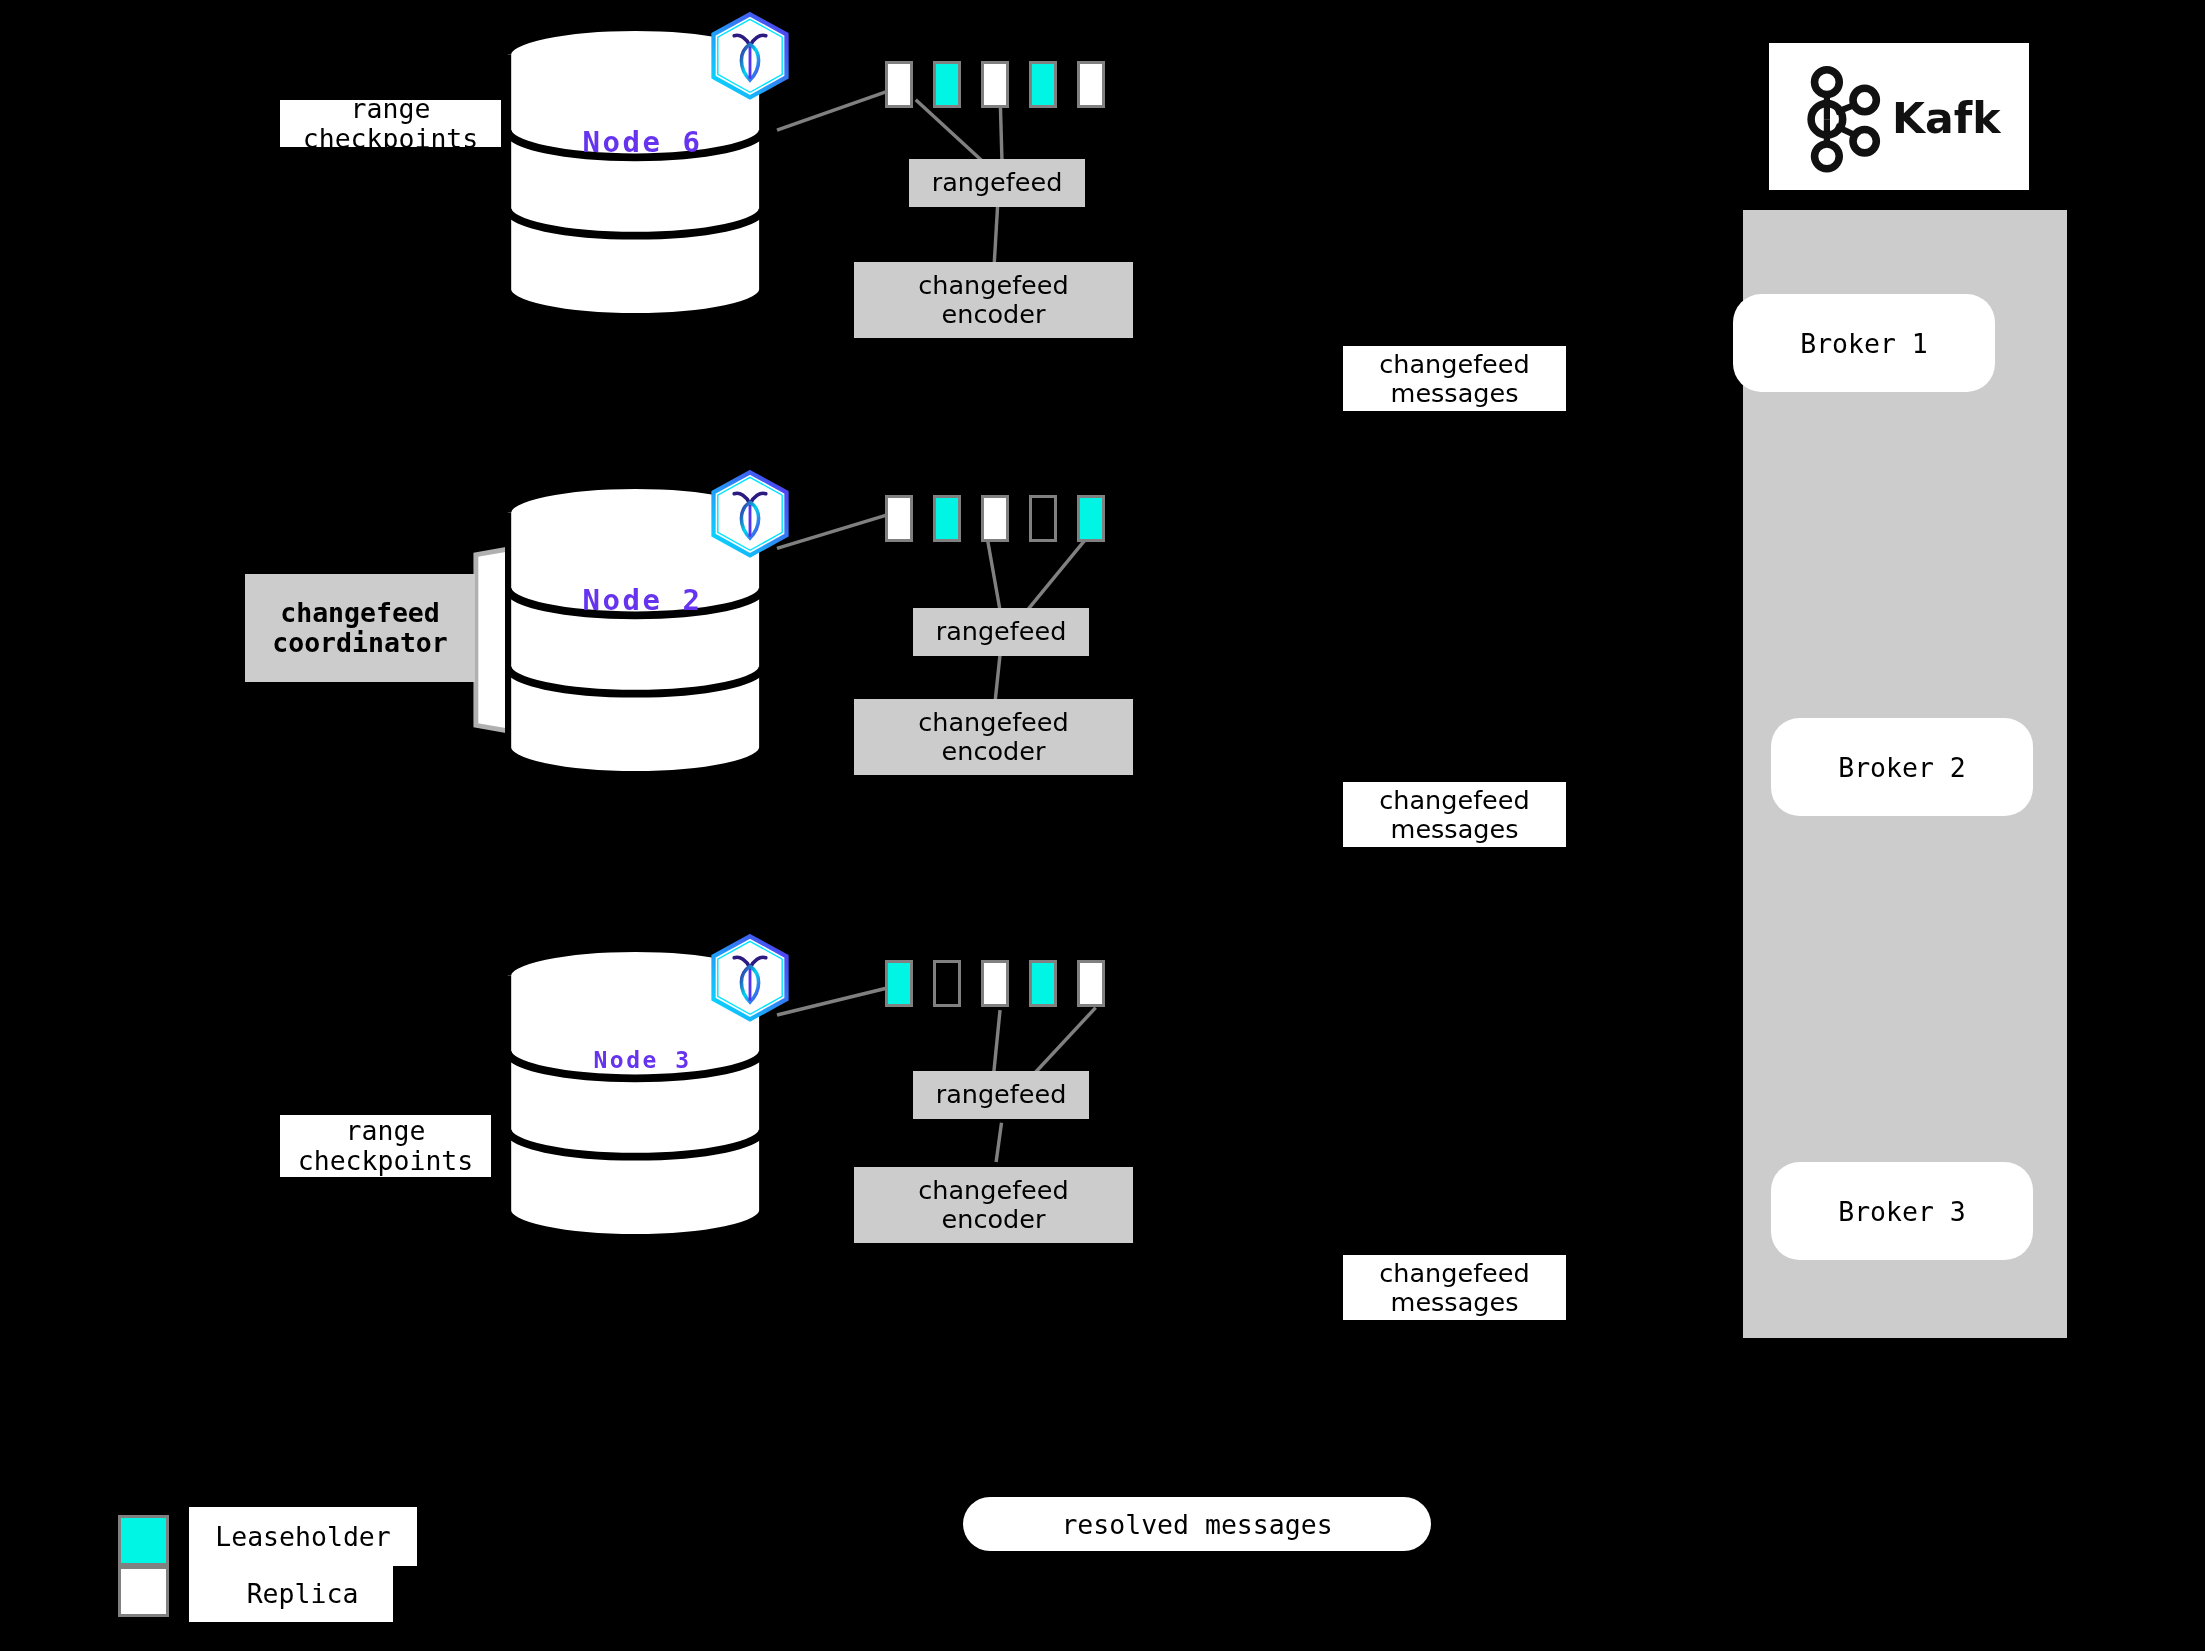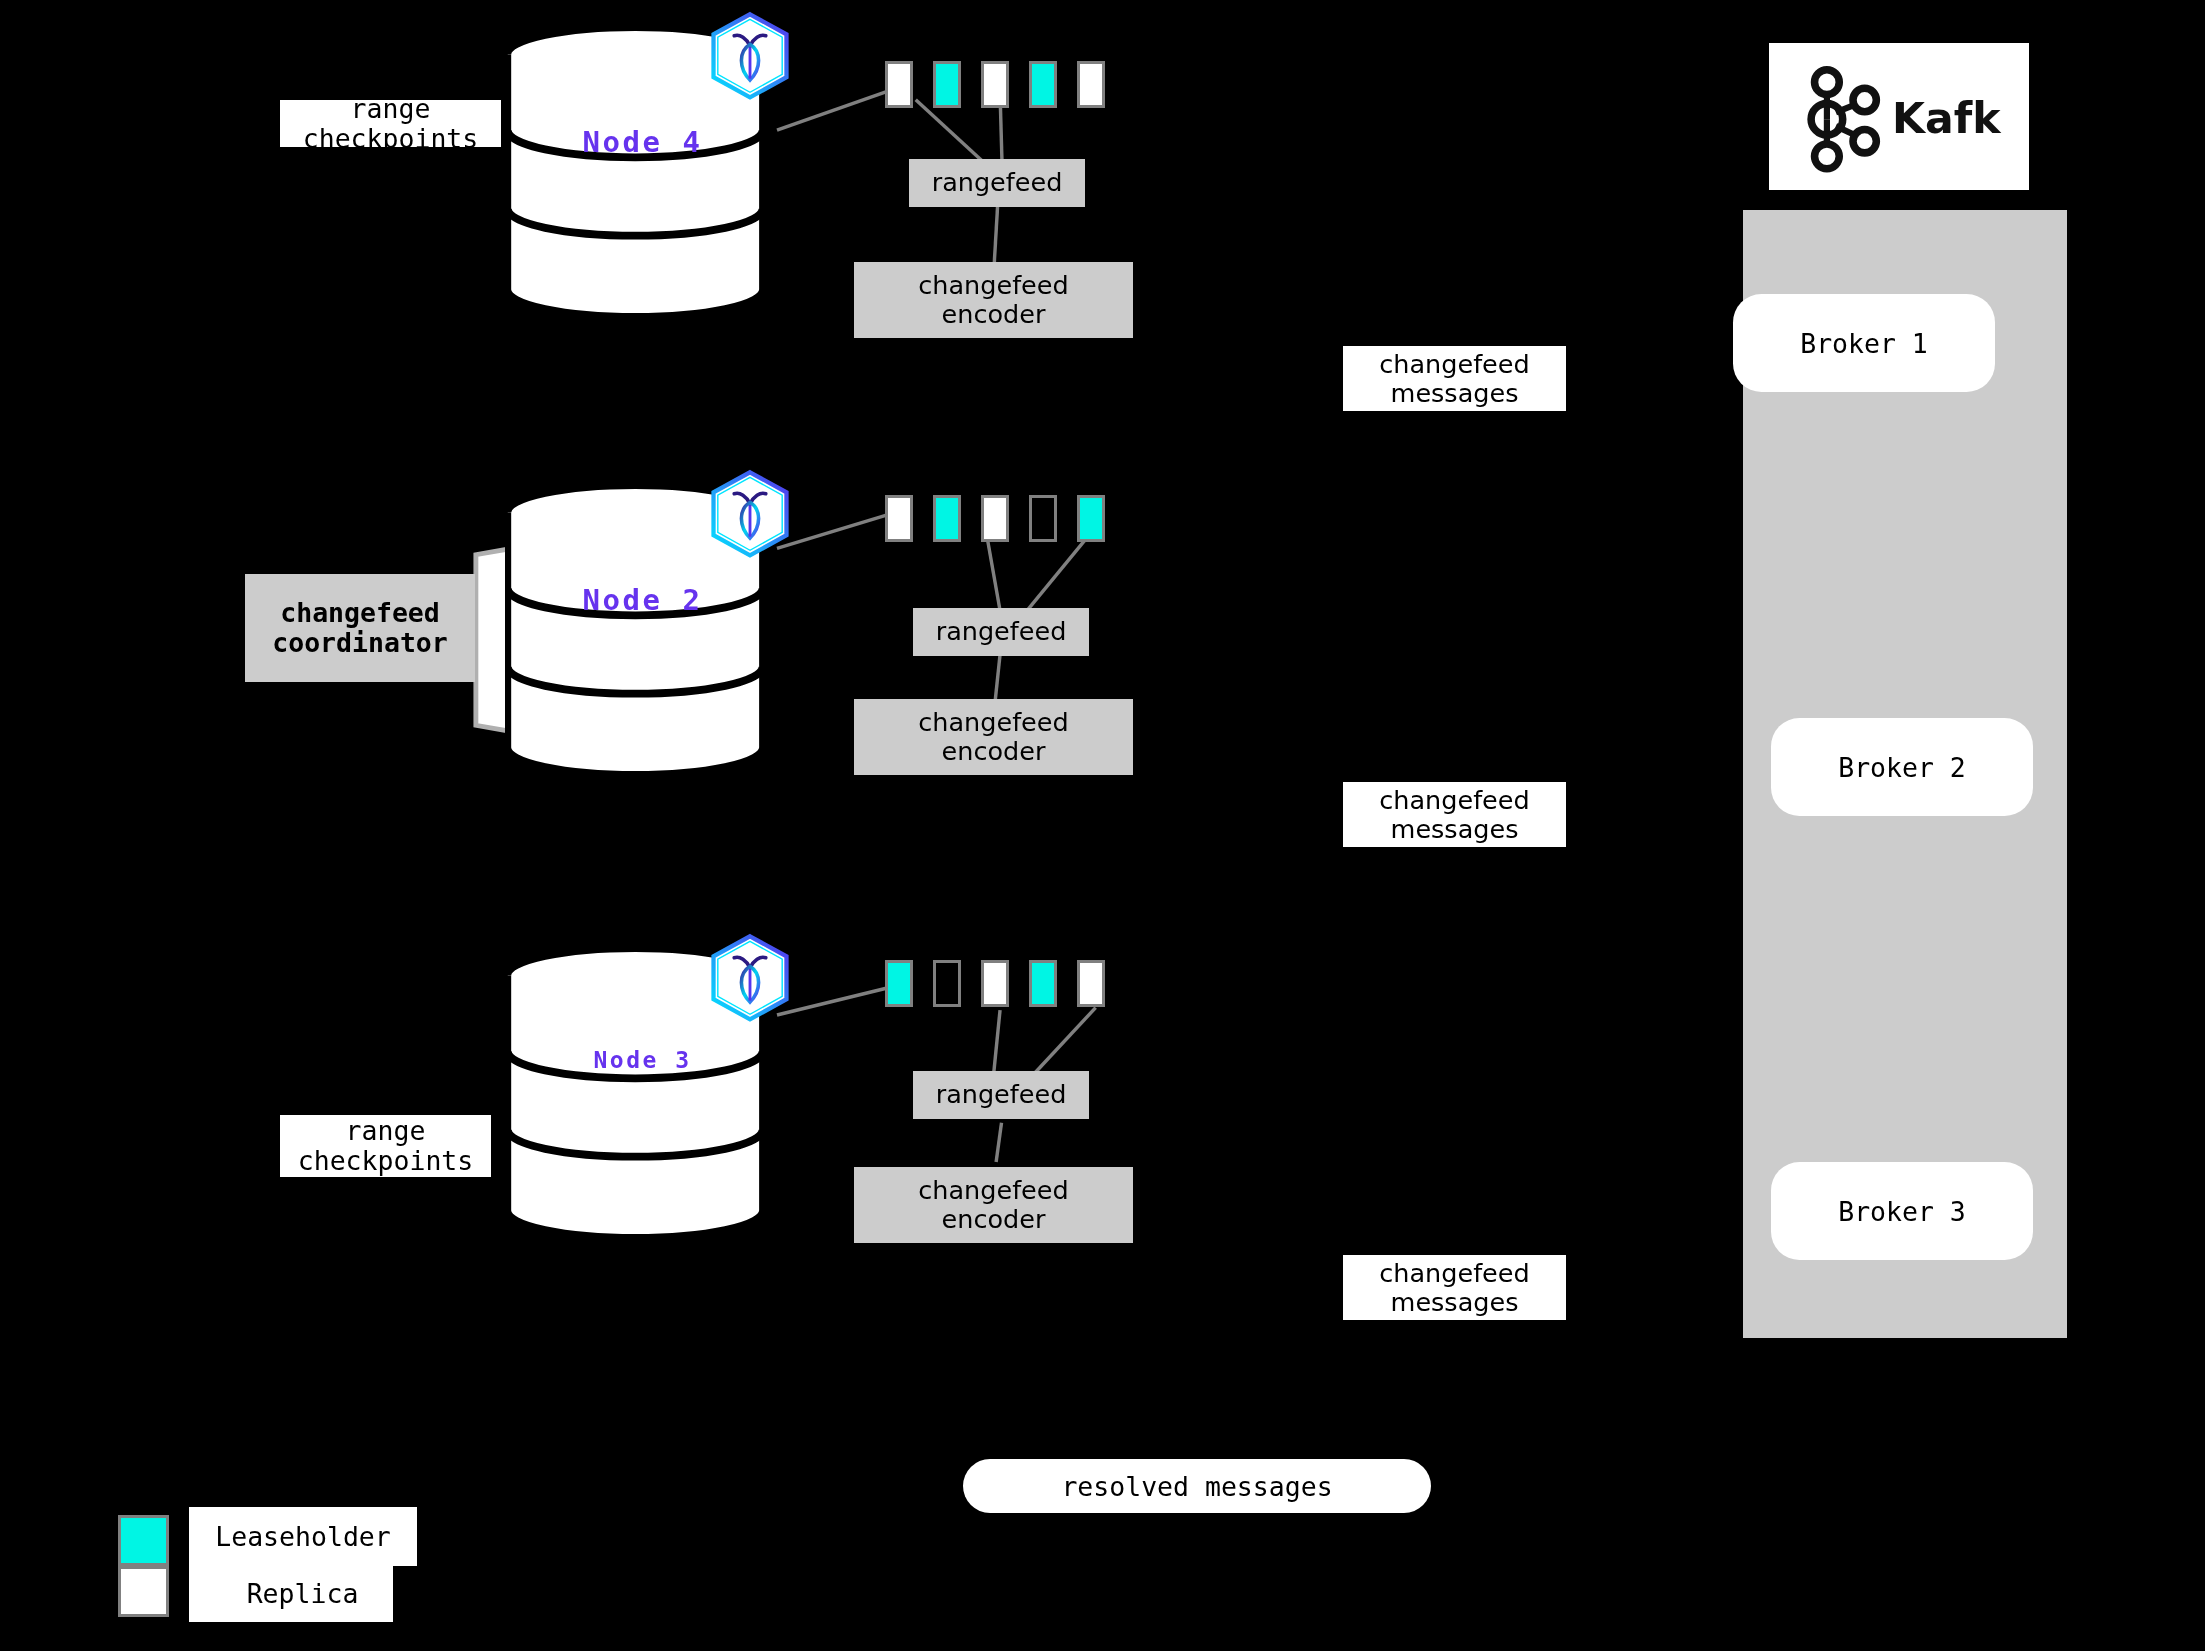--- a/index.html
+++ b/index.html
@@ -26,21 +26,21 @@
 
   
   .kafka-panel{background:#cccccc;}
   .broker{background:#ffffff;border-radius:28.4px;display:flex;align-items:center;
           justify-content:center;color:#000;}
   .kafka-logo-box{background:#ffffff;display:flex;align-items:center;
                   justify-content:center;}
 
   
   .pill{background:#ffffff;border-radius:490px;display:flex;align-items:center;
-        justify-content:center;color:#000;}
+        justify-content:center;color:#000;margin-top:38px;}
 
   
   .swatch{border:3.4px solid #808080;box-sizing:border-box;}
 
   svg{display:block;}
 </style>
 </head>
 <body>
 
 <div class="stage">
@@ -81,21 +81,21 @@
     </div>
   </div>
 
   <svg class="abs" style="left:505px;top:24.5px;width:275px;height:294px;" viewBox="0 0 560 600">
     <ellipse cx="265" cy="60" rx="260" ry="55" fill="#ffffff" stroke="#000000" stroke-width="14"></ellipse>
     <path d="M 5 60 L 5 540 A 260 55 0 0 0 525 540 L 525 60" fill="#ffffff" stroke="#000000" stroke-width="14"></path>
     <path d="M 5 215 A 260 55 0 0 0 525 215" fill="none" stroke="#000000" stroke-width="16"></path>
     <path d="M 5 375 A 260 55 0 0 0 525 375" fill="none" stroke="#000000" stroke-width="16"></path>
   </svg>
   <div class="abs mono" style="left:505px;top:125px;width:275px;text-align:center;color:#6633EE;
-              font-size:29px;font-weight:bold;letter-spacing:2.5px;">Node 4</div>
+              font-size:29px;font-weight:bold;letter-spacing:2.5px;">Node 6</div>
 
   <svg class="abs" style="left:706px;top:9.8px;width:88px;height:93px;" viewBox="0 0 120 130">
     <defs>
       <linearGradient id="hexgrad1" x1="0" y1="1" x2="1" y2="0">
         <stop offset="0%" stop-color="#00E5FF"></stop>
           <stop offset="100%" stop-color="#5533EE"></stop>
       </linearGradient>
       <linearGradient id="bodygrad1" x1="0" y1="0" x2="1" y2="1">
         <stop offset="0%" stop-color="#3b1f9e"></stop>
           <stop offset="50%" stop-color="#00d5f0"></stop>

